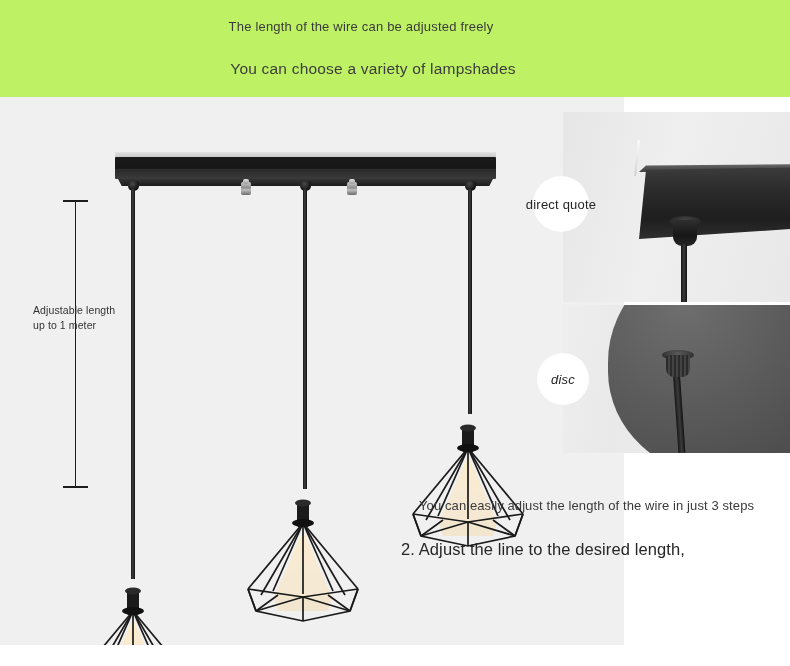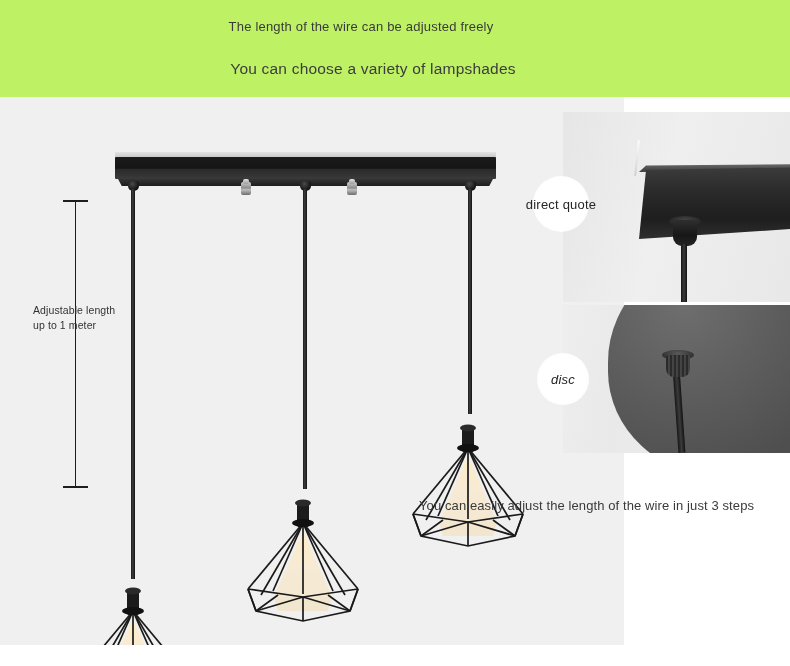--- a/index.html
+++ b/index.html
@@ -271,15 +271,16 @@
   <div class="pbot-cord"></div>
   <div class="pbot-nut-top"></div>
   <div class="pbot-nut"></div>
 </div>
 
 <div class="badge badge-quote">direct quote</div>
 <div class="badge badge-disc">disc</div>
 
 <div class="instr-lead">You can easily adjust the length of the wire in just 3 steps</div>
 <div class="instr-list">
+  <div class="instr-item">2. Adjust the line to the desired length,</div>
 </div>
 
 <div class="footer-white"></div>
 
 </body></html>

